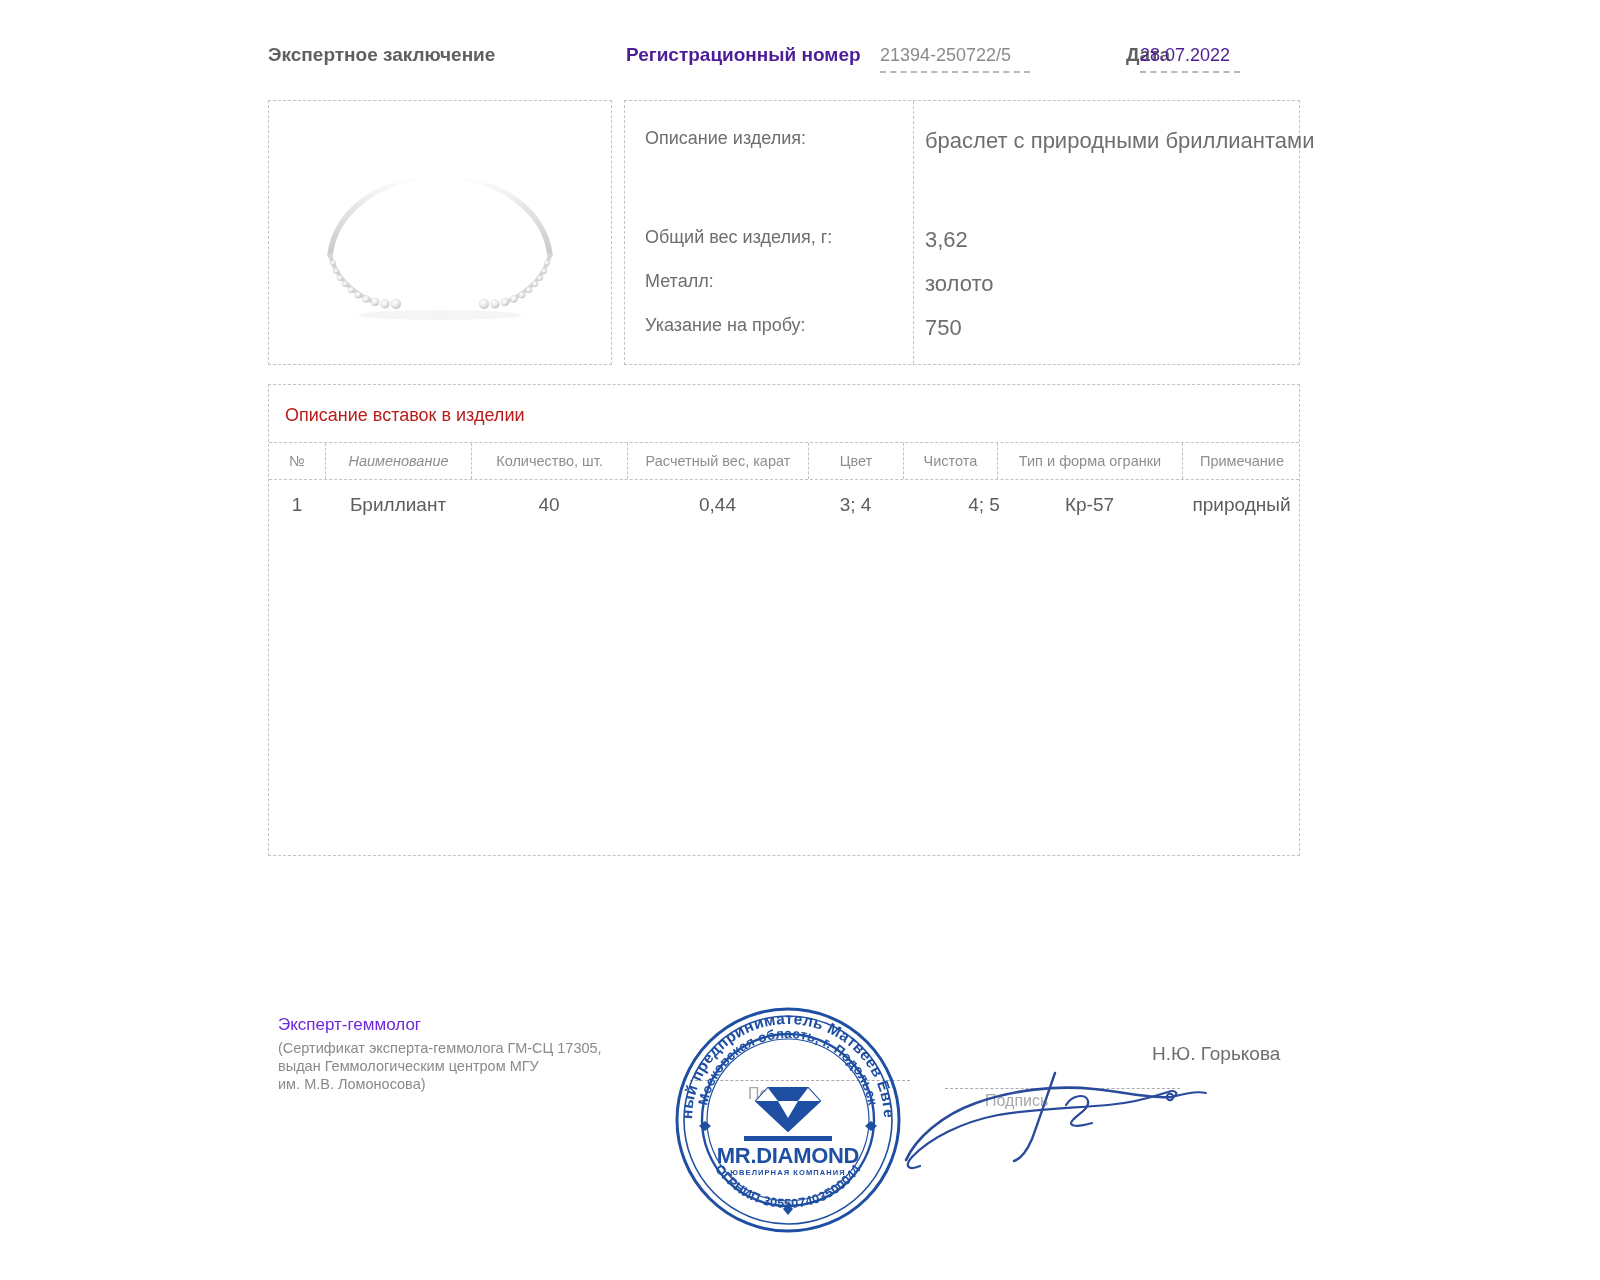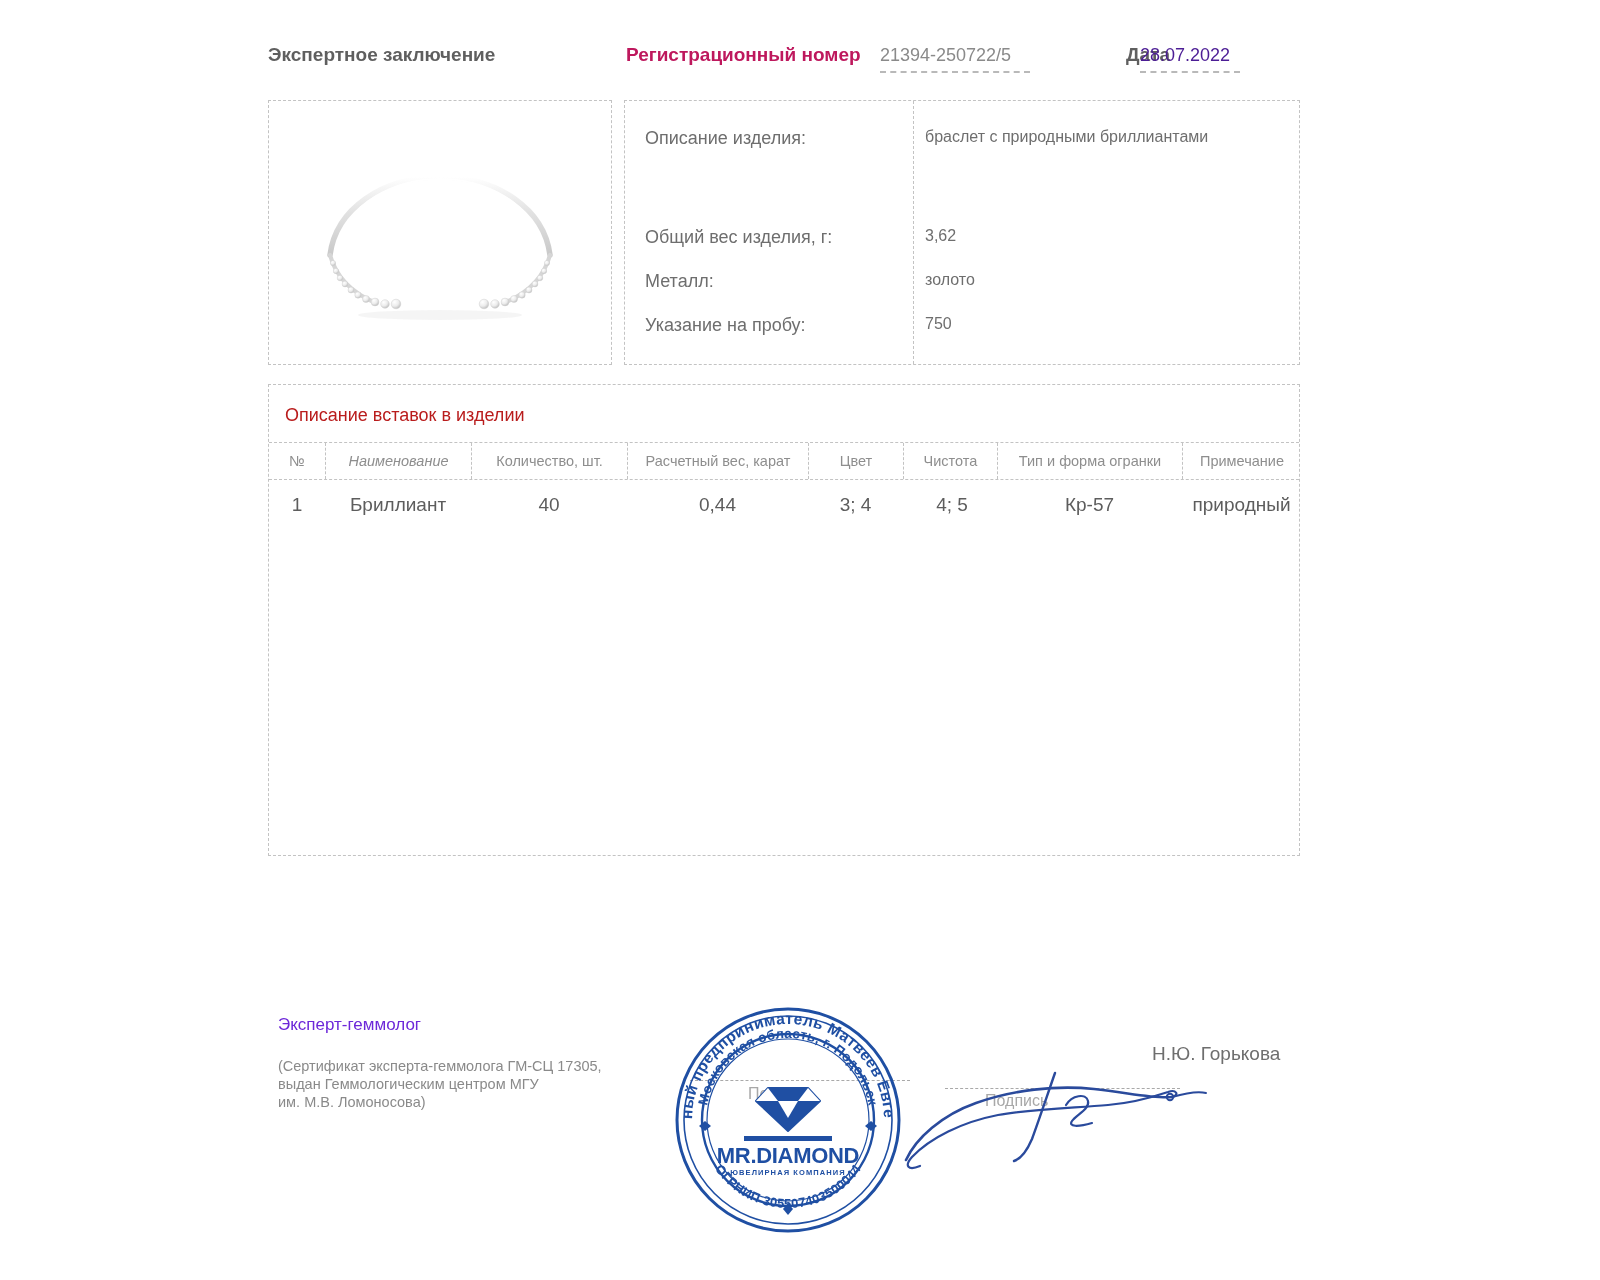--- a/index.html
+++ b/index.html
@@ -36,21 +36,21 @@
     font-size: 19px;
     font-weight: bold;
     color: #5f5f5f;
     white-space: nowrap;
   }
   .hdr-reg-label {
     position: absolute;
     left: 358px; top: 4px;
     font-size: 19px;
     font-weight: bold;
-    color: #be185d;
+    color: #4c1d95;
     white-space: nowrap;
   }
   .hdr-reg-value {
     position: absolute;
     left: 612px; top: 5px;
     font-size: 18px;
     color: #8a8a8a;
     white-space: nowrap;
     padding-bottom: 5px;
     border-bottom: 2px dashed #b9b9b9;
@@ -93,21 +93,21 @@
   .info-label {
     position: absolute;
     left: 20px;
     font-size: 18px;
     color: #6e6e6e;
     white-space: nowrap;
   }
   .info-value {
     position: absolute;
     left: 300px;
-    font-size: 16px;
+    font-size: 22px;
     color: #6e6e6e;
     white-space: nowrap;
     text-align: center;
   }
   .r1 { top: 27px; }
   .r2 { top: 126px; }
   .r3 { top: 170px; }
   .r4 { top: 214px; }
 
   
@@ -184,21 +184,20 @@
     color: #6d28d9;
     white-space: nowrap;
   }
   .expert-sub {
     position: absolute;
     left: 278px; top: 1039px;
     font-size: 14.5px;
     line-height: 18px;
     color: #8a8a8a;
     white-space: pre-line;
-    margin-top: 18px;
   }
   .seal-line {
     position: absolute;
     left: 690px; top: 1080px;
     width: 220px;
     border-top: 1px dashed #a9a9a9;
   }
   .seal-label {
     position: absolute;
     left: 748px; top: 1085px;
@@ -335,21 +334,21 @@
       <div class="cell" style="left:728px;width:185px;">Тип и форма огранки</div>
       <div class="cell" style="left:913px;width:119px;">Примечание</div>
     </div>
 
     <div class="tbl-row">
       <div class="cell" style="left:0px;width:56px;">1</div>
       <div class="cell" style="left:56px;width:146px;">Бриллиант</div>
       <div class="cell" style="left:202px;width:156px;">40</div>
       <div class="cell" style="left:358px;width:181px;">0,44</div>
       <div class="cell" style="left:539px;width:95px;">3; 4</div>
-      <div class="cell" style="left:636px;width:94px;">4; 5</div>
+      <div class="cell" style="left:668px;width:94px;">4; 5</div>
       <div class="cell" style="left:728px;width:185px;">Кр-57</div>
       <div class="cell" style="left:913px;width:119px;">природный</div>
     </div>
   </div>
 
 
   <div class="expert-title">Эксперт-геммолог</div>
   <div class="expert-sub">(Сертификат эксперта-геммолога ГМ-СЦ 17305,
 выдан Геммологическим центром МГУ
 им. М.В. Ломоносова)</div>

